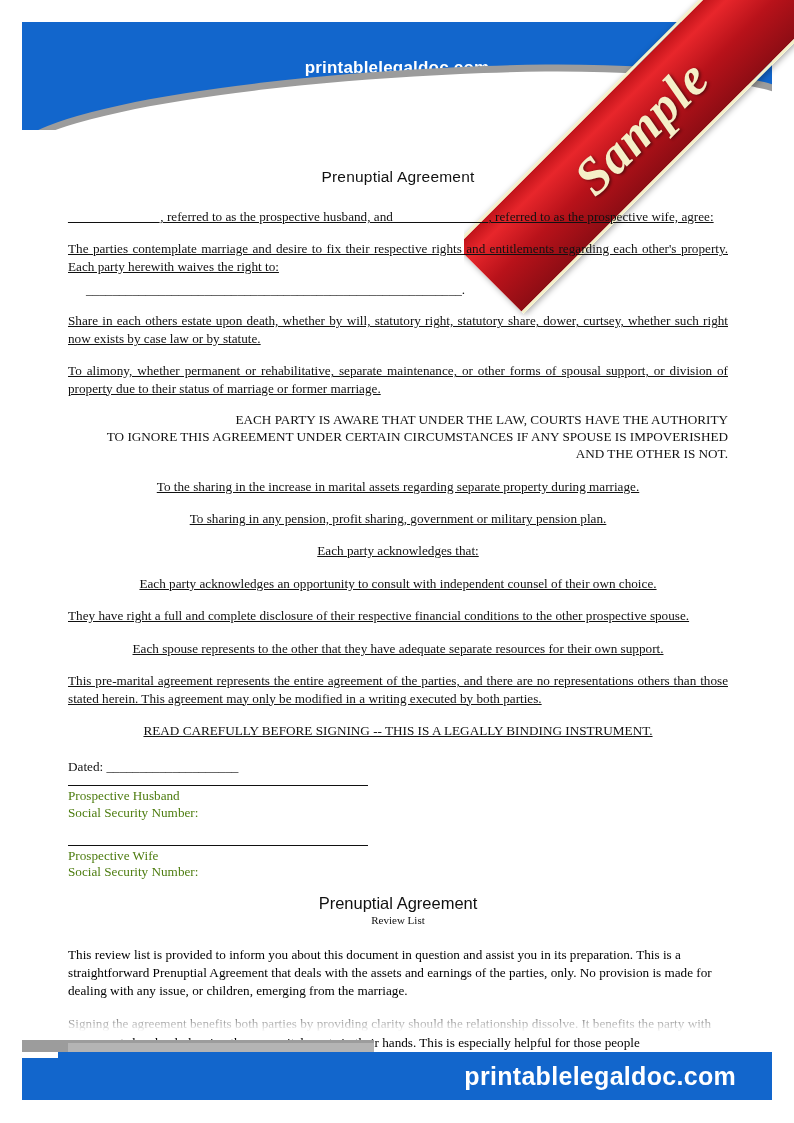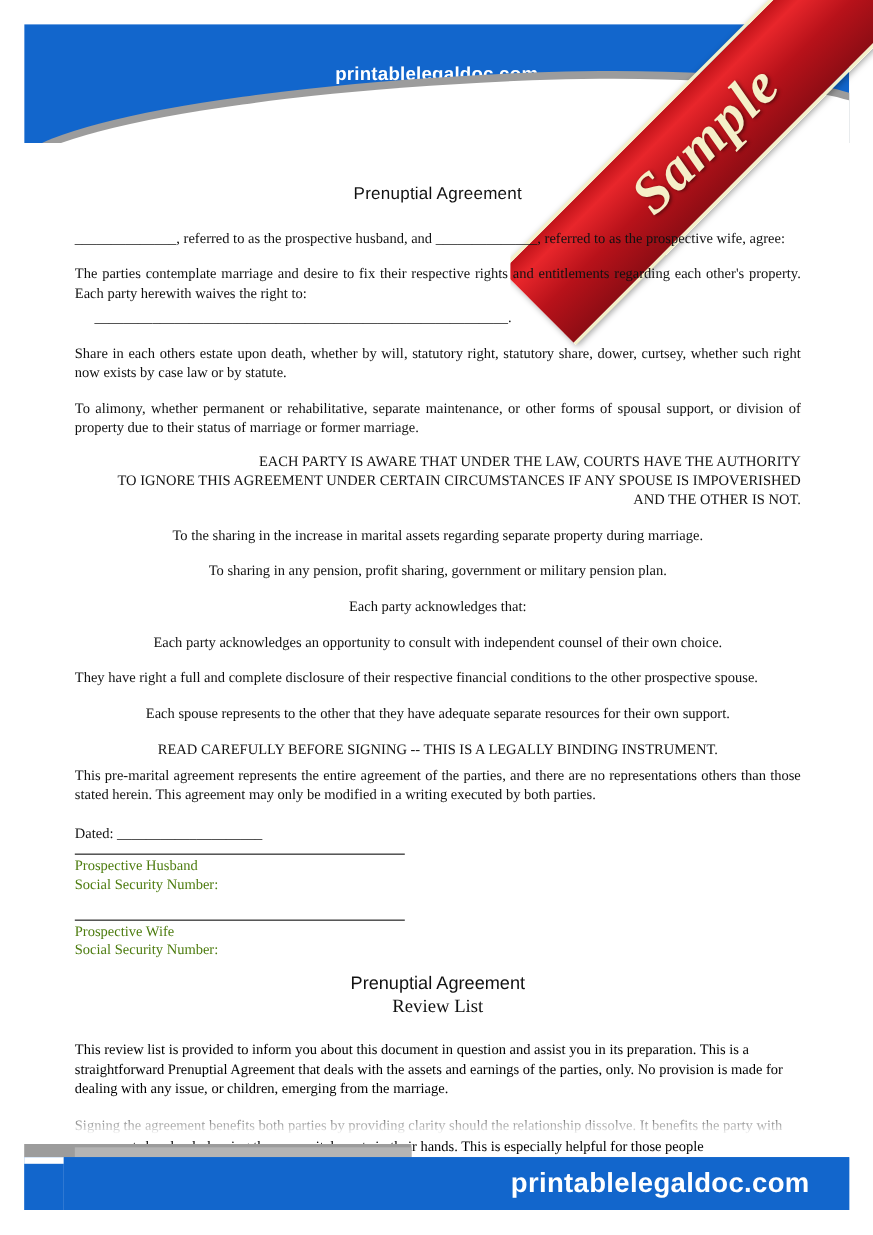--- a/index.html
+++ b/index.html
@@ -118,20 +118,21 @@
     color: #111;
     margin-bottom: 22px;
     letter-spacing: 0.2px;
   }
   p.para {
     font-size: 13.2px;
     line-height: 1.32;
     color: #111;
     margin: 2px 0 15px 0;
     text-align: justify;
+    text-decoration: underline;
   }
   p.para.nojust { text-align: center; }
   .indent-line {
     display: block;
     margin-top: 3px;
     margin-left: 18px;
   }
   .caps-block {
     font-size: 13.2px;
     line-height: 1.28;
@@ -163,21 +164,21 @@
   .review-title {
     text-align: center;
     font-family: "Liberation Sans", sans-serif;
     font-size: 16.5px;
     color: #111;
     margin-top: 14px;
   }
   .review-sub {
     text-align: center;
     font-family: "Liberation Serif", serif;
-    font-size: 17px;
+    font-size: 11px;
     color: #111;
     margin-top: 1px;
     margin-bottom: 20px;
   }
   .review-para {
     font-size: 13.2px;
     line-height: 1.38;
     color: #000000;
     margin: 0 0 15px 0;
   }
@@ -289,23 +290,23 @@
       <div>TO IGNORE THIS AGREEMENT UNDER CERTAIN CIRCUMSTANCES IF ANY SPOUSE IS IMPOVERISHED</div>
       <div>AND THE OTHER IS NOT.</div>
     </div>
 
     <p class="para nojust">To the sharing in the increase in marital assets regarding separate property during marriage.</p>
     <p class="para nojust">To sharing in any pension, profit sharing, government or military pension plan.</p>
     <p class="para nojust">Each party acknowledges that:</p>
     <p class="para nojust">Each party acknowledges an opportunity to consult with independent counsel of their own choice.</p>
     <p class="para">They have right a full and complete disclosure of their respective financial conditions to the other prospective spouse.</p>
     <p class="para nojust">Each spouse represents to the other that they have adequate separate resources for their own support.</p>
+    <p class="para">This pre-marital agreement represents the entire agreement of the parties, and there are no representations others than those stated herein. This agreement may only be modified in a writing executed by both parties.</p>
+
     <p class="para nojust" style="margin-bottom:6px;">READ CAREFULLY BEFORE SIGNING -- THIS IS A LEGALLY BINDING INSTRUMENT.</p>
-
-    <p class="para">This pre-marital agreement represents the entire agreement of the parties, and there are no representations others than those stated herein. This agreement may only be modified in a writing executed by both parties.</p>
 
     <div class="dated">Dated: ____________________</div>
 
     <div class="sig-block">
       <div class="sig-rule"></div>
       <div class="sig-line">Prospective Husband</div>
       <div class="sig-line">Social Security Number:</div>
     </div>
 
     <div class="sig-gap"></div>

